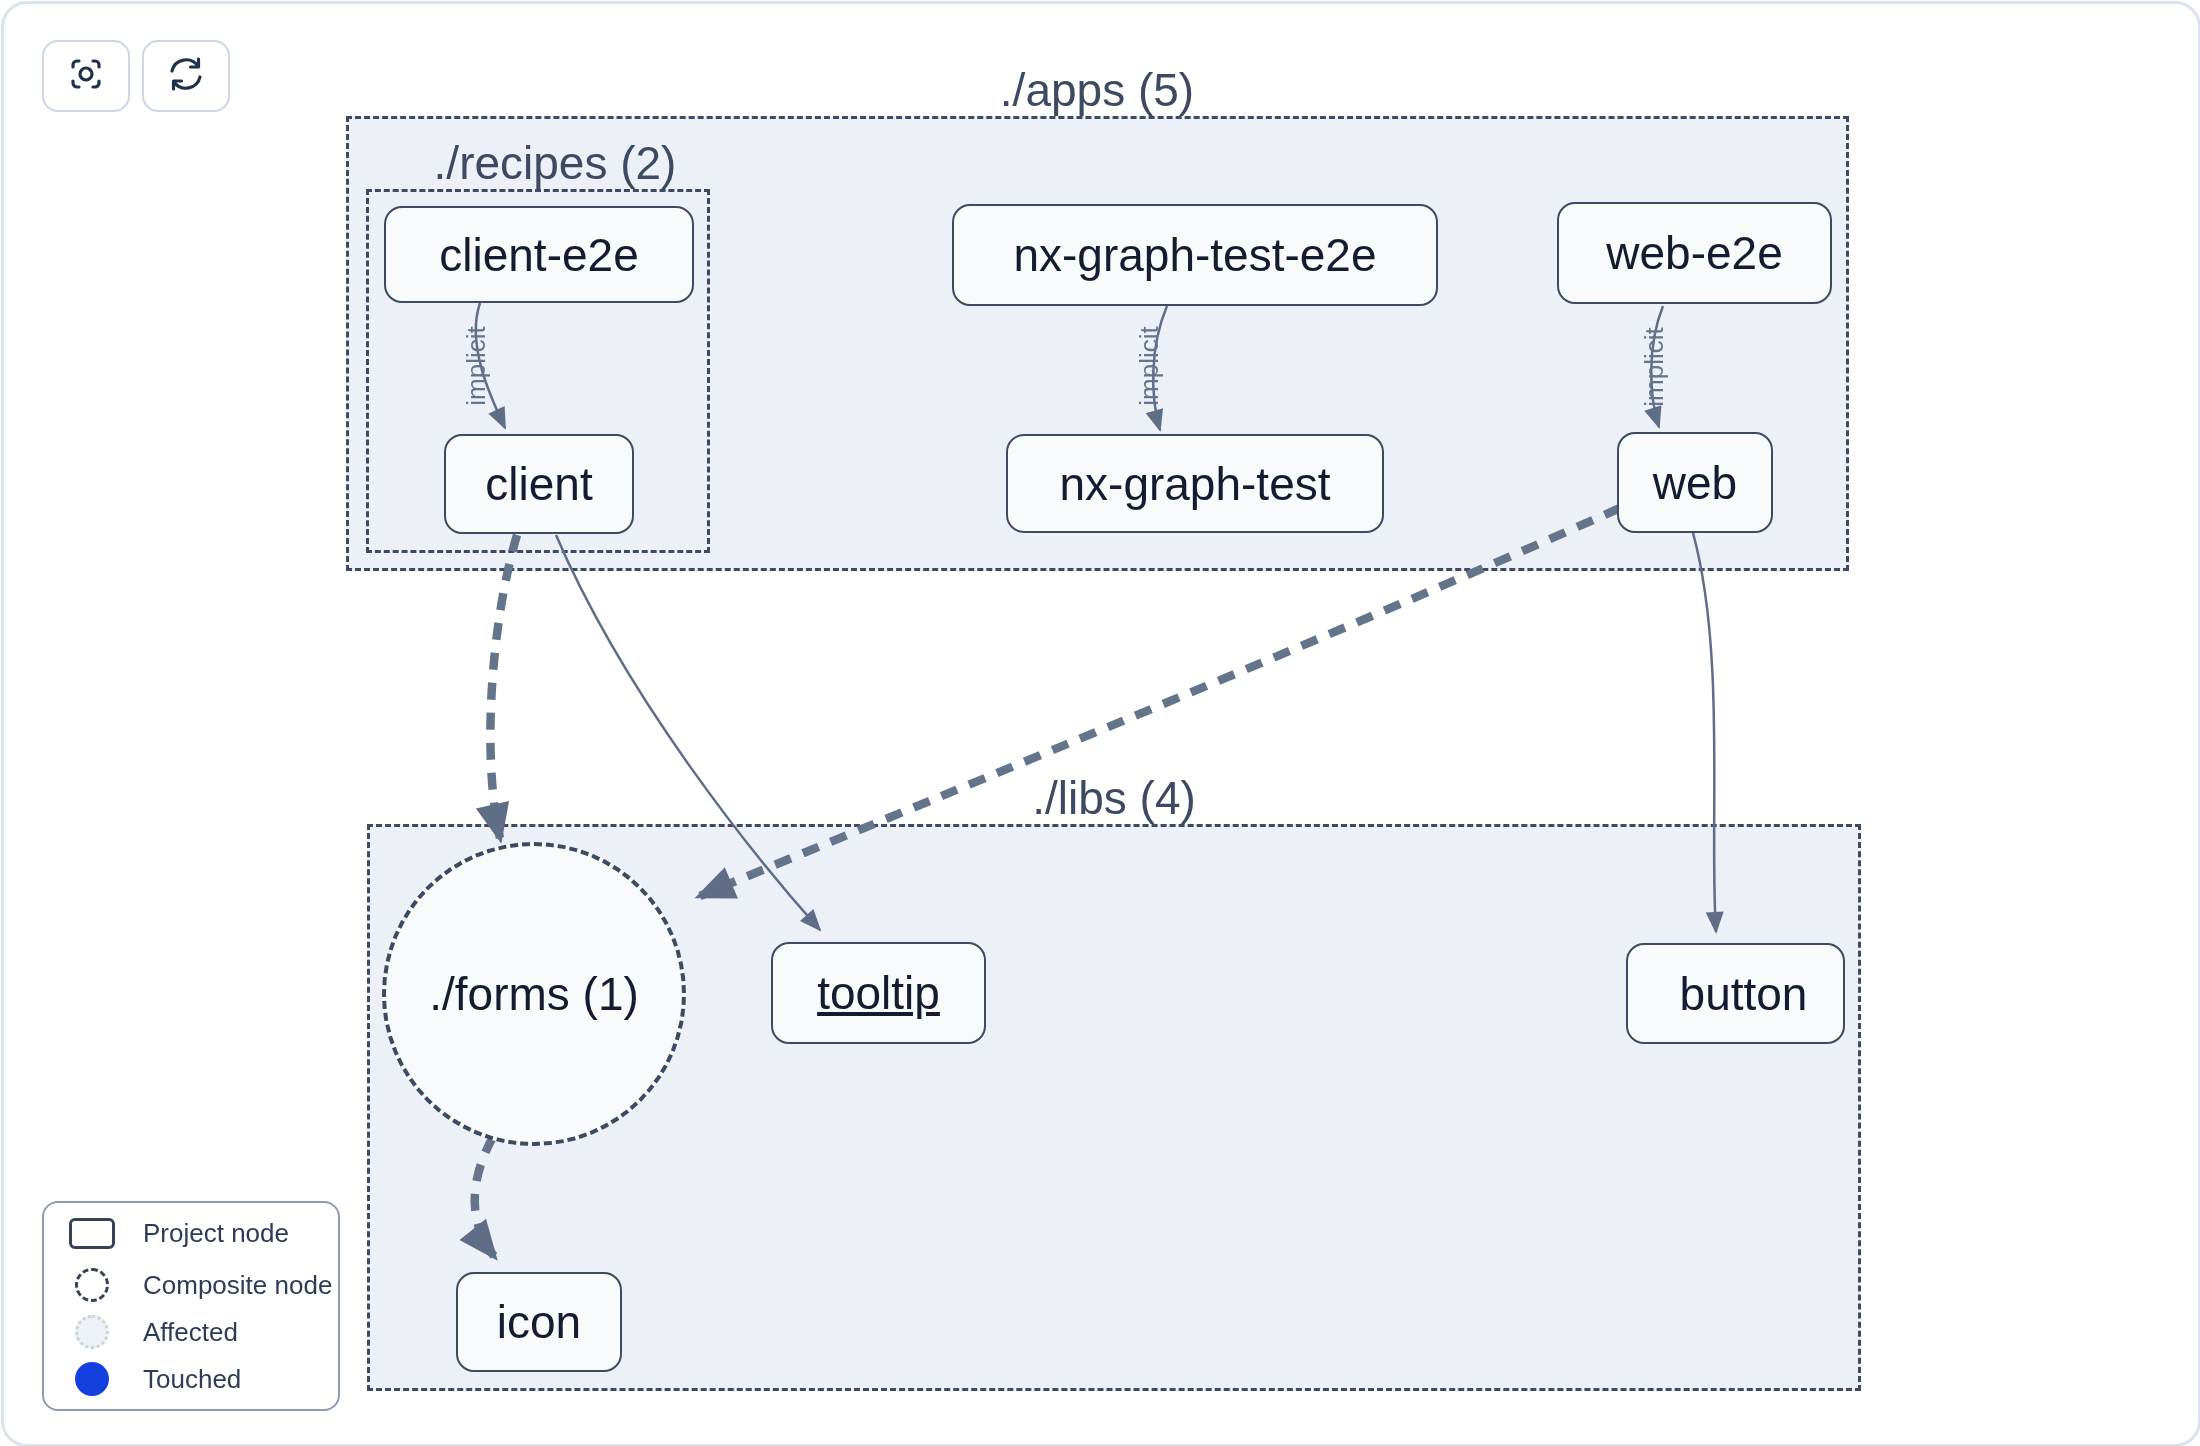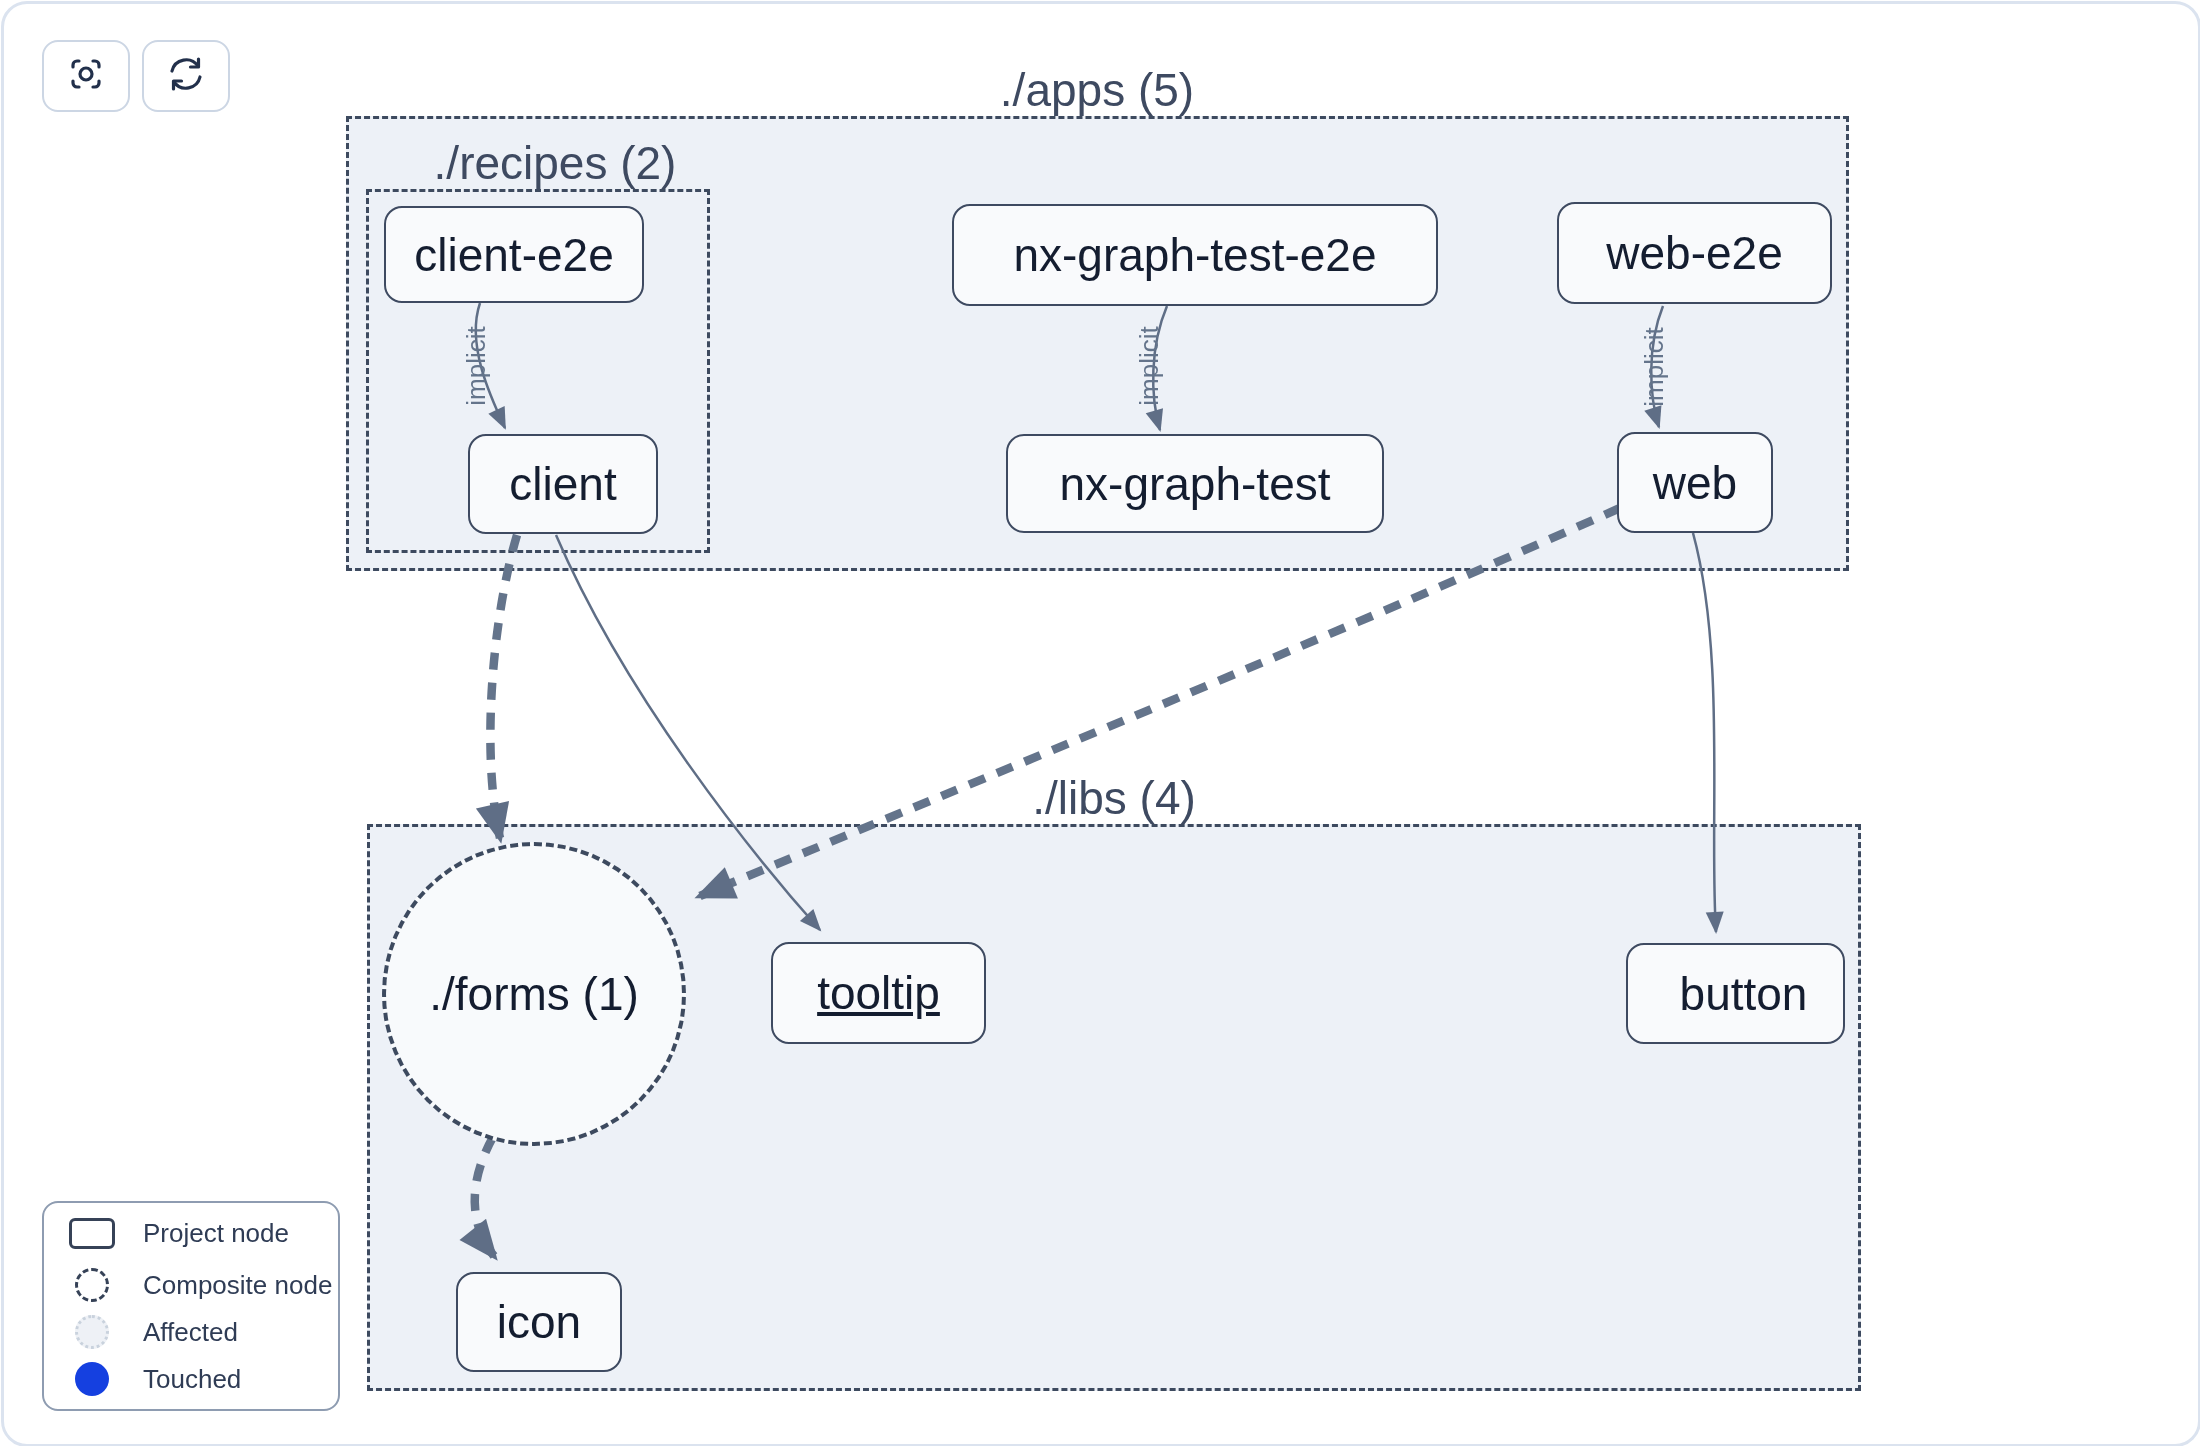--- a/index.html
+++ b/index.html
@@ -78,22 +78,22 @@
     <path class="edge-thick" d="M 489 1133 C 463 1180, 466 1222, 490 1252" marker-end="url(#arrow-lg)"></path>
 
     <path class="edge-thin" d="M 552 531 C 620 690, 748 850, 816 926" marker-end="url(#arrow-sm)"></path>
     <path class="edge-thin" d="M 1689 529 C 1722 650, 1705 820, 1712 928" marker-end="url(#arrow-sm)"></path>
 
     <text class="edge-label" x="474" y="362" text-anchor="middle" dominant-baseline="middle" transform="rotate(-90 474 362)">implicit</text>
     <text class="edge-label" x="1147" y="362" text-anchor="middle" dominant-baseline="middle" transform="rotate(-90 1147 362)">implicit</text>
     <text class="edge-label" x="1652" y="363" text-anchor="middle" dominant-baseline="middle" transform="rotate(-90 1652 363)">implicit</text>
   </svg>
 
-  <div class="node" style="left:380px;top:202px;width:260px;height:97px;">client-e2e</div>
-  <div class="node" style="left:464px;top:430px;width:190px;height:100px;">client</div>
+  <div class="node" style="left:380px;top:202px;width:310px;height:97px;">client-e2e</div>
+  <div class="node" style="left:440px;top:430px;width:190px;height:100px;">client</div>
   <div class="node" style="left:948px;top:200px;width:486px;height:102px;">nx-graph-test-e2e</div>
   <div class="node" style="left:1002px;top:430px;width:378px;height:99px;">nx-graph-test</div>
   <div class="node" style="left:1553px;top:198px;width:275px;height:102px;">web-e2e</div>
   <div class="node" style="left:1613px;top:428px;width:156px;height:101px;">web</div>
   <div class="node" style="left:767px;top:938px;width:215px;height:102px;text-decoration:underline;">tooltip</div>
   <div class="node" style="left:1622px;top:939px;width:219px;height:101px;padding-left:16px;">button</div>
   <div class="node" style="left:452px;top:1268px;width:166px;height:100px;">icon</div>
 
   <div class="composite" style="left:378px;top:838px;width:304px;height:304px;text-align:center;">./forms (1)</div>
 

